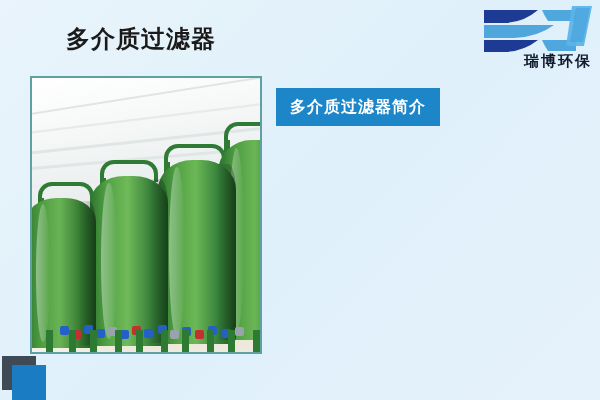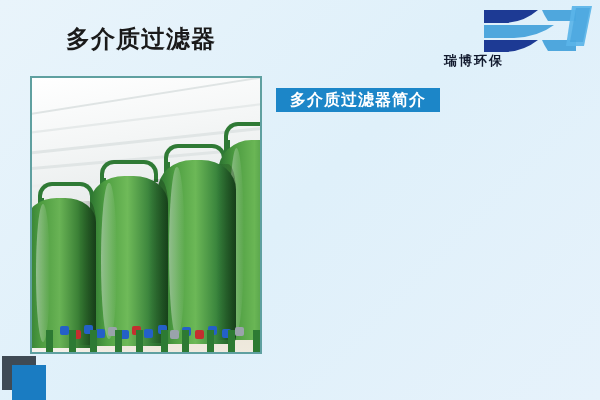--- a/index.html
+++ b/index.html
@@ -21,21 +21,21 @@
     font-size:24px; font-weight:bold; color:#1a1a1a;
     letter-spacing:1px; line-height:30px;
     font-family:"DejaVu Sans","Liberation Sans",sans-serif;
   }
 
   
   .logo { position:absolute; right:6px; top:4px; width:150px; height:82px; }
   .logo-mark { position:absolute; left:36px; top:2px; width:112px; height:48px; }
   .logo-text {
     position:absolute; left:0; right:2px; top:48px;
-    font-size:13px; font-weight:bold;
+    text-align:right; font-size:15px; font-weight:bold;
     color:#121a2e; letter-spacing:2px;
     font-family:"DejaVu Sans","Liberation Sans",sans-serif;
   }
 
   
   .photo-frame {
     position:absolute; left:30px; top:76px; width:232px; height:278px;
     border:2px solid #5fa0a0;
     background:#fff;
     overflow:hidden;
@@ -115,21 +115,21 @@
 
   
   .valverow { position:absolute; left:0; top:246px; width:100%; height:26px; }
   .valve { position:absolute; width:9px; height:9px; border-radius:2px; }
   .v-blue { background:#2460c8; }
   .v-red  { background:#c42f2f; }
   .v-gray { background:#9aa3ab; }
 
   
   .info-head {
-    position:absolute; left:276px; top:88px; width:164px; height:24px;
+    position:absolute; left:276px; top:88px; width:164px; height:38px;
     background:#1c86c8;
     display:flex; align-items:center; justify-content:center;
   }
   .info-head span {
     font-size:16px; font-weight:bold; color:#ffffff; letter-spacing:1px;
     font-family:"DejaVu Sans","Liberation Sans",sans-serif;
   }
   .info-list { position:absolute; left:282px; top:140px; width:306px; }
   .info-row {
     font-size:11.5px; color:#1b1b1b; line-height:17px;

